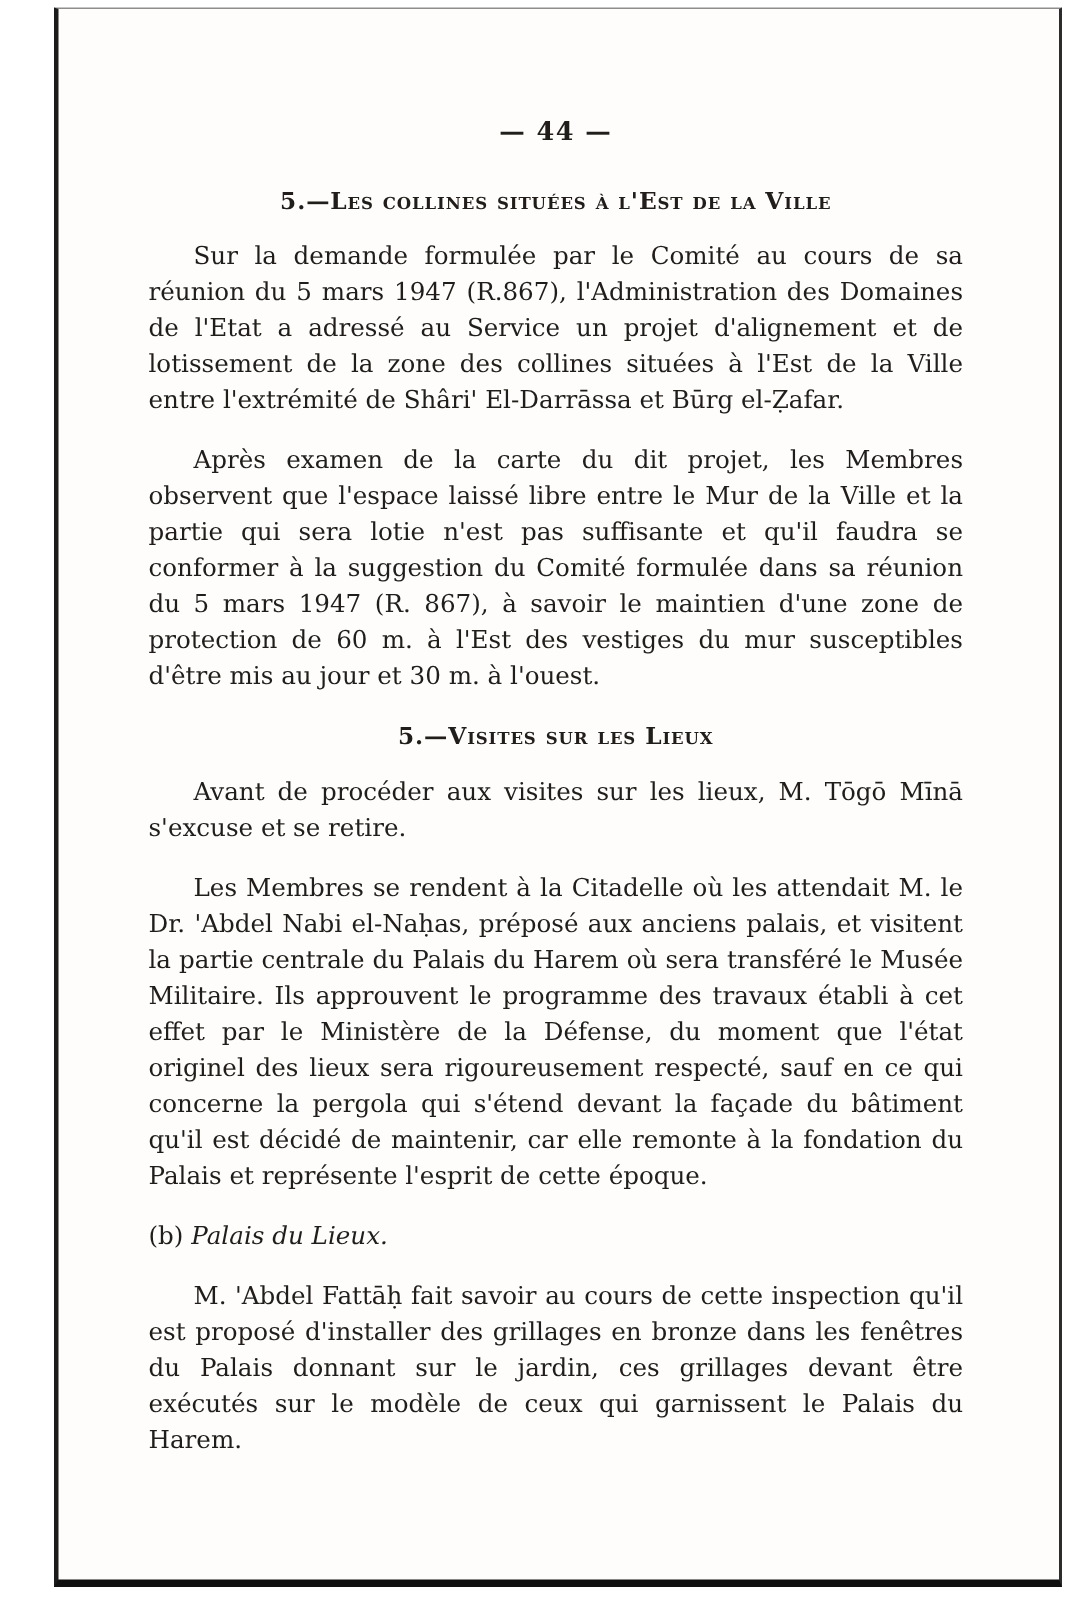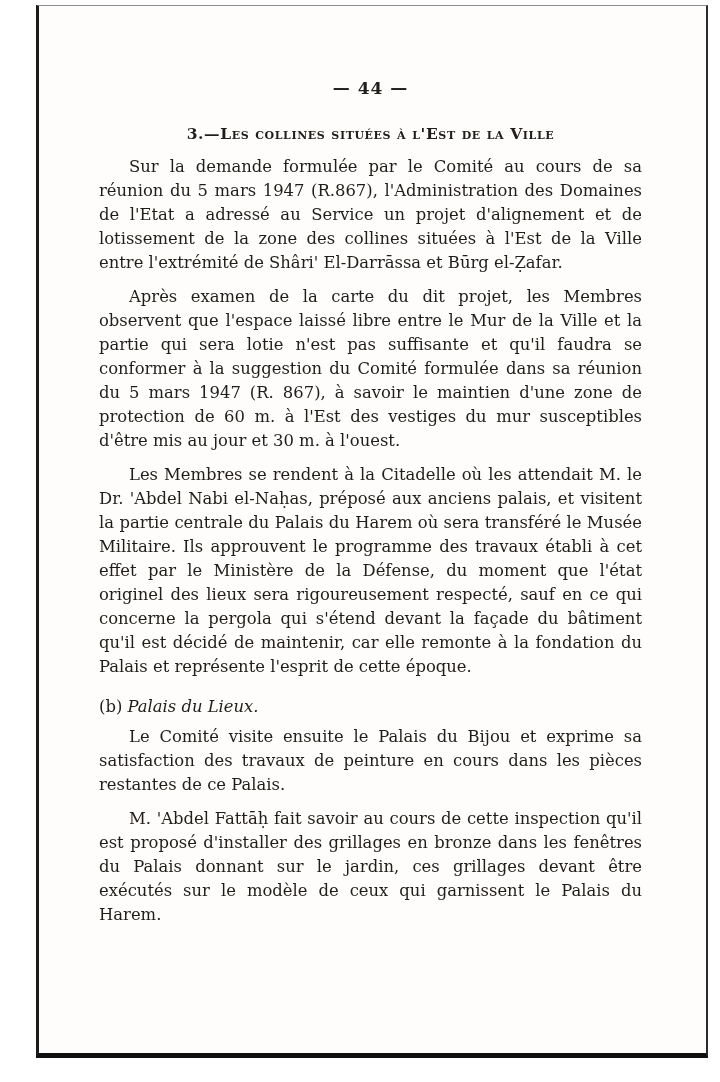--- a/index.html
+++ b/index.html
@@ -39,53 +39,54 @@
     font-weight: 700;
     font-size: 15.5px;
     letter-spacing: 0.6px;
     margin: 18px 0 12px 0;
   }
   .para {
     font-size: 16.4px;
     line-height: 24px;
     text-align: justify;
     text-indent: 30px;
-    margin: 0 0 10px 0;
+    margin: 16px 0 10px 0;
   }
   .sub-heading {
     font-size: 16.4px;
     line-height: 24px;
     margin: 16px 0 6px 0;
     text-indent: 0;
   }
   .sub-heading .title {
     font-style: italic;
   }
 </style>
 </head>
 <body>
 
 <div class="page">
 
   <div class="page-number">— 44 —</div>
 
-  <h2 class="section-heading">3.—Les collines situées à l'Est de la Ville</h2>
+  <h2 class="section-heading">5.—Les collines situées à l'Est de la Ville</h2>
 
   <p class="para">Sur la demande formulée par le Comité au cours de sa réunion du 5 mars 1947 (R.867), l'Administration des Domaines de l'Etat a adressé au Service un projet d'alignement et de lotissement de la zone des collines situées à l'Est de la Ville entre l'extrémité de Shâri' El-Darrāssa et Būrg el-Ẓafar.</p>
 
   <p class="para">Après examen de la carte du dit projet, les Membres observent que l'espace laissé libre entre le Mur de la Ville et la partie qui sera lotie n'est pas suffisante et qu'il faudra se conformer à la suggestion du Comité formulée dans sa réunion du 5 mars 1947 (R. 867), à savoir le maintien d'une zone de protection de 60 m. à l'Est des vestiges du mur susceptibles d'être mis au jour et 30 m. à l'ouest.</p>
 
+  <h2 class="section-heading">5.—Visites sur les Lieux</h2>
 
+  <p class="para">Avant de procéder aux visites sur les lieux, M. Tōgō Mīnā s'excuse et se retire.</p>
 
 
   <p class="para">Les Membres se rendent à la Citadelle où les attendait M. le Dr. 'Abdel Nabi el-Naḥas, préposé aux anciens palais, et visitent la partie centrale du Palais du Harem où sera transféré le Musée Militaire.  Ils approuvent le programme des travaux établi à cet effet par le Ministère de la Défense, du moment que l'état originel des lieux sera rigoureusement respecté, sauf en ce qui concerne la pergola qui s'étend devant la façade du bâtiment qu'il est décidé de maintenir, car elle remonte à la fondation du Palais et représente l'esprit de cette époque.</p>
 
   <p class="sub-heading">
     <span class="label">(b)</span>
     <span> </span>
     <span class="title">Palais du Lieux.</span>
   </p>
 
-  <p class="para">Le Comité visite ensuite le Palais du Bijou et exprime sa satisfaction des travaux de peinture en cours dans les pièces restantes de ce Palais.</p>
 
   <p class="para">M. 'Abdel Fattāḥ fait savoir au cours de cette inspection qu'il est proposé d'installer des grillages en bronze dans les fenêtres du Palais donnant sur le jardin, ces grillages devant être exécutés sur le modèle de ceux qui garnissent le Palais du Harem.</p>
 
 </div>
 
 </body></html>

